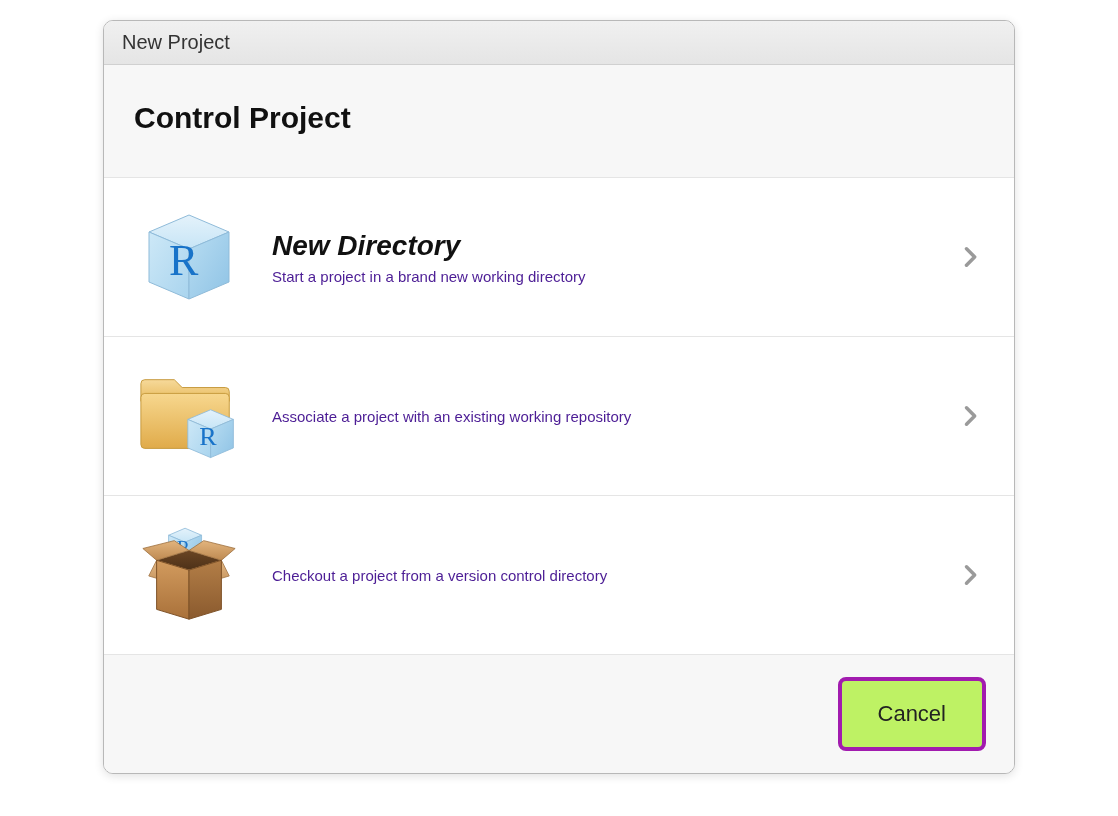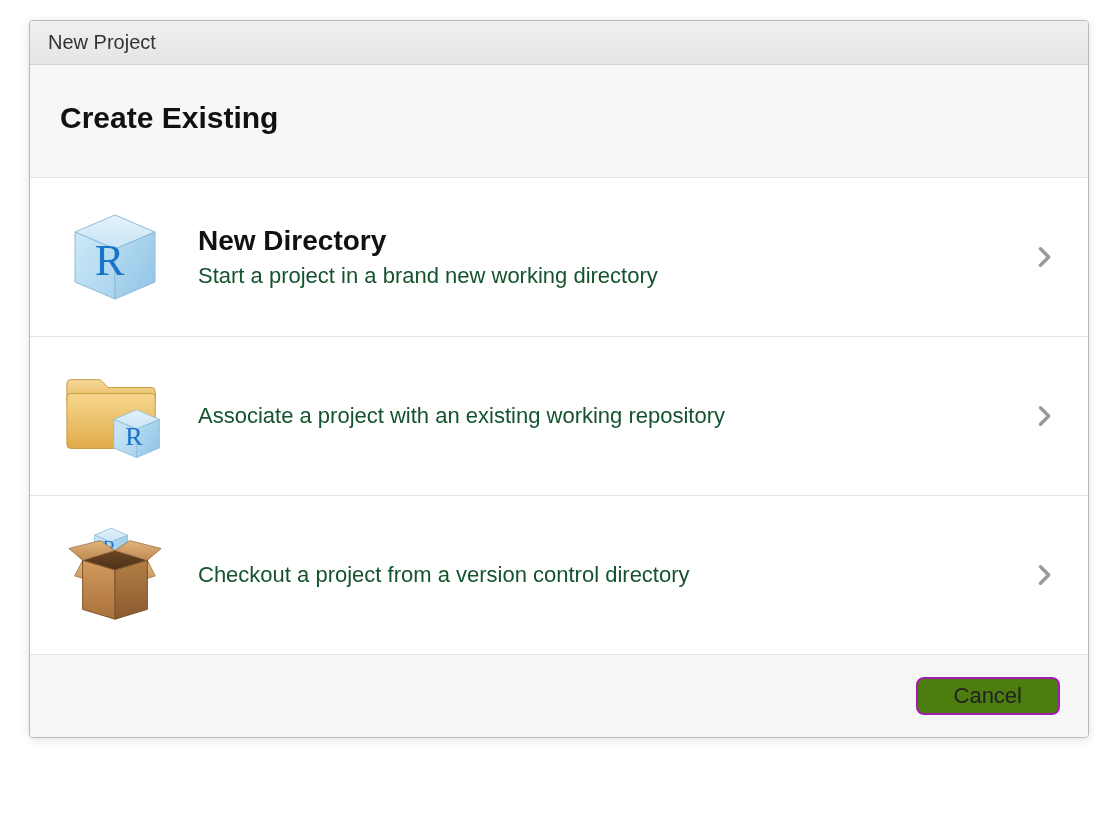--- a/index.html
+++ b/index.html
@@ -5,24 +5,24 @@
     * { box-sizing: border-box; margin: 0; padding: 0; }
     body {
       font-family: "Lucida Grande", "Helvetica Neue", Helvetica, Arial, sans-serif;
       background: #ffffff;
       display: flex;
       align-items: flex-start;
       justify-content: center;
       padding: 20px;
     }
     .dialog {
-      width: 1060px;
+      width: 912px;
       background: #ffffff;
       border: 1px solid #b8b8b8;
-      border-radius: 4px;
+      border-radius: 10px;
       box-shadow: 0 2px 10px rgba(0,0,0,0.12);
       overflow: hidden;
     }
     .titlebar {
       background: linear-gradient(to bottom, #f0f0f0, #e5e5e5);
       border-bottom: 1px solid #d0d0d0;
       padding: 10px 18px;
       font-size: 20px;
       color: #333;
     }
@@ -52,59 +52,60 @@
       align-items: center;
       justify-content: center;
       flex-shrink: 0;
     }
     .text-wrap { flex: 1; }
     .opt-title {
       font-size: 28px;
       font-weight: 700;
       color: #111;
       margin-bottom: 6px;
+      font-style: italic;
     }
     .opt-desc {
-      font-size: 22px;
-      color: #14532d;
+      font-size: 15px;
+      color: #4c1d95;
     }
     .chevron {
       width: 28px;
       height: 28px;
       flex-shrink: 0;
       color: #9a9a9a;
     }
     .footer {
       background: #f7f7f7;
       display: flex;
       justify-content: flex-end;
       padding: 22px 28px;
     }
     .btn-cancel {
-      background: #4d7c0f;
-      border: 2px solid #a21caf;
+      background: #bef264;
+      border: 4px solid #a21caf;
       border-radius: 8px;
-      padding: 4px 36px;
+      padding: 20px 36px;
       font-size: 22px;
       color: #222;
       cursor: pointer;
       font-family: inherit;
     }
   </style>
 </head>
 <body>
 
 <div class="dialog">
 
   <div class="titlebar">
     <span>New Project</span>
   </div>
 
   <div class="header">
-    <h1>Create Existing</h1>
+    <h1>Control Project</h1>
   </div>
 
   <div class="options">
 
     <div class="option">
       <div class="icon-wrap">
         <svg viewBox="0 0 100 100" width="100" height="100">
           <defs>
             <linearGradient id="cubeTop1" x1="0" y1="0" x2="0" y2="1">
               <stop offset="0" stop-color="#e4f2fb"></stop>

